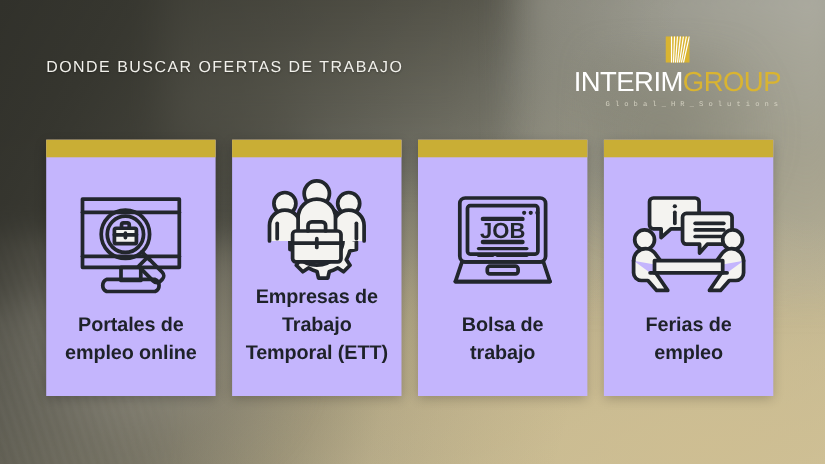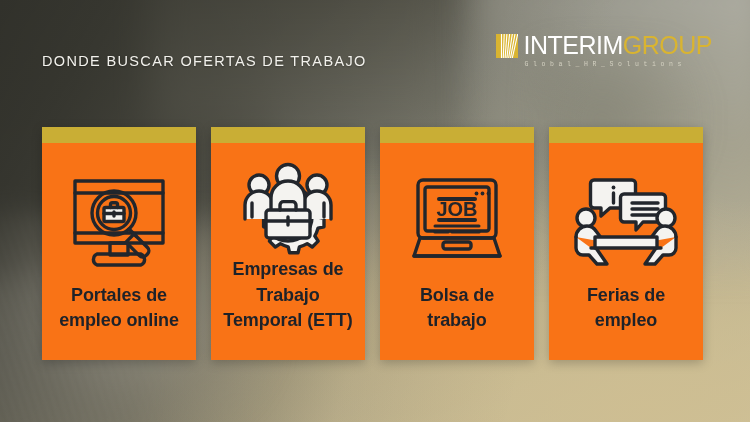--- a/index.html
+++ b/index.html
@@ -79,40 +79,40 @@
     color:#f2f1ec;
     font-size:14.5px;
     font-weight:400;
     letter-spacing:1.35px;
     text-shadow:0 1px 2px rgba(0,0,0,.3);
     white-space:nowrap;
   }
 
   
   .logo { position:absolute; right:38px; top:33px; display:flex; flex-direction:column; align-items:flex-start; }
-  .logo-row { display:flex; align-items:center; gap:6px; }
+  .logo-row { display:flex; align-items:center; gap:6px;flex-direction:column; }
   .logo-mark { width:22px; height:24px; display:block; }
   .logo-word { font-size:25px; font-weight:400; letter-spacing:-0.5px; line-height:1; display:flex; }
   .logo-word .w1 { color:#ffffff; }
   .logo-word .w2 { color:#d9b431;text-align:center; }
   .logo-tag {
     margin-top:3px; margin-left:29px;
     color:#d9d6c6;
     font-family:"Liberation Mono", monospace;
     font-size:6.5px;
     letter-spacing:4.6px;
     white-space:nowrap;
     opacity:.92;
   }
 
   
   .cards { position:absolute; left:42px; top:127px; width:666px; display:flex; gap:15px; }
   .card {
     width:154px;
-    background:#f97316;
+    background:#c4b5fd;
     box-shadow:0 3px 10px rgba(0,0,0,.22);
     display:flex; flex-direction:column;
     height:233px;
   }
   .card-bar { height:16px; background:#c9ae35; flex:none; }
   .card-body { flex:1; display:flex; flex-direction:column; align-items:center; padding:18px 10px 14px; }
   .icon-wrap { flex:1; display:flex; align-items:center; justify-content:center; width:100%; }
   .icon-wrap svg { display:block; }
   .card-label {
     color:#1e2229;

